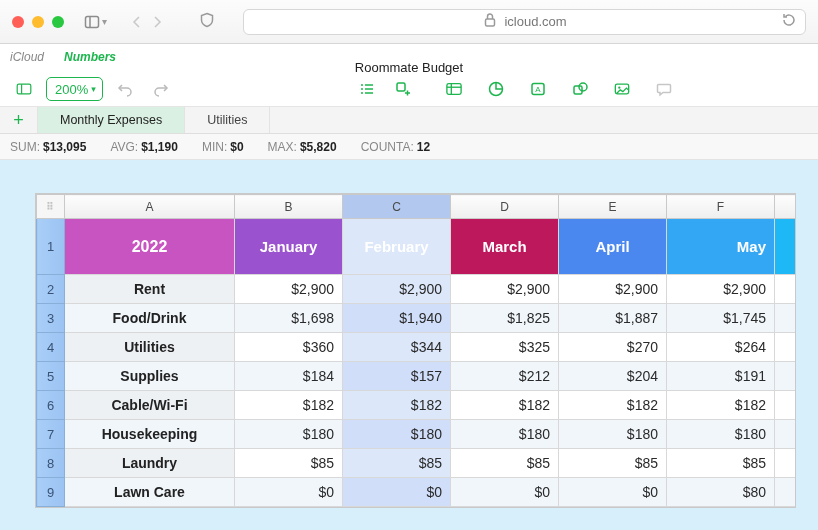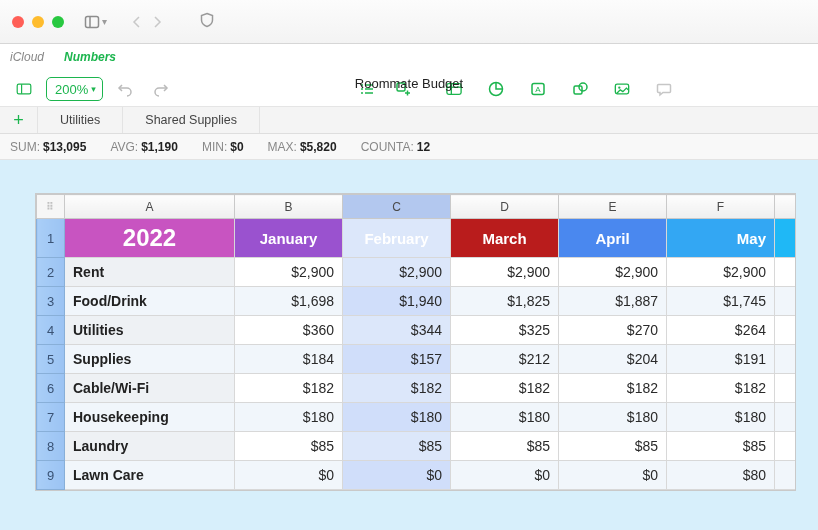--- a/index.html
+++ b/index.html
@@ -18,21 +18,21 @@
     .shield { color: #9a9a9a; margin-left: 26px; }
     .urlbar { flex: 1; margin-left: 20px; height: 26px; background: #fff; border: 1px solid #d7d7d7; border-radius: 6px; display:flex; align-items:center; justify-content:center; font-size:13px; color:#777; gap:6px; position:relative; }
     .urlbar .lock { color:#9a9a9a; }
     .urlbar .reload { position:absolute; right:8px; color:#9a9a9a; }
 
     
     .app-header { height: 22px; display:flex; align-items:center; padding: 3px 10px 0; font-size: 12px; position: relative;}
     .app-header .branding { font-style: italic; }
     .app-header .ic { color:#888;}
     .app-header .nm { color:#1cb54e; font-weight:600; margin-left:20px;}
-    .app-header .doc-title { position:absolute; left:50%; transform:translateX(-50%); top: 32px; font-size:13px; font-weight:500; color:#222; }
+    .app-header .doc-title { position:absolute; left:50%; transform:translateX(-50%); top: 16px; font-size:13px; font-weight:500; color:#222; }
 
     
     .toolbar { height: 40px; padding: 6px 10px 0; display:flex; align-items:center; gap:8px; }
     .tb-btn { width:28px; height:24px; display:flex; align-items:center; justify-content:center; color:#1cb54e; border-radius:4px; }
     .zoom-ctrl { border:1px solid #1cb54e; border-radius:5px; height:24px; padding: 0 6px 0 8px; display:flex; align-items:center; color:#1cb54e; font-size:13px; font-weight:500; gap:3px;}
     .tb-icon-gray { color:#bababa; }
     .tb-gap { flex:1; }
     .tb-right { display:flex; gap:14px; margin-right: 130px;}
     .tb-right .tb-btn, .tb-mid .tb-btn { color:#1cb54e;}
     .tb-right .muted { color:#c6c6c6;}
@@ -55,23 +55,23 @@
     
     table.sheet { border-collapse: collapse; background:#fff; box-shadow: 0 0 0 1px #c9c9c9; }
     table.sheet th.col { height:24px; background:linear-gradient(#fdfdfd,#efefef); border:1px solid #c9c9c9; font-size:12px; font-weight:500; color:#4a4a4a; min-width:108px;}
     table.sheet th.col.sel { background:#b3c8ef; }
     table.sheet th.col.last-cut { min-width:20px; border-right:none;}
     table.sheet th.row { width:28px; text-align:center; background:linear-gradient(90deg,#a9cef7,#9bc3f3); border:1px solid #88afd8; font-size:13px; font-weight:500; color:#3a5375;}
     table.sheet th.corner { background:#f6f6f6; border:1px solid #c9c9c9; width:28px;}
     table.sheet th.corner .grip { color:#c0c0c0; font-size:10px; line-height:8px; letter-spacing:1px;}
     table.sheet td { border:1px solid #d8d8d8; font-size:14px; padding:5px 8px; height:29px; text-align:right; color:#2a2a2a; background:#fff;}
     table.sheet tr.even td { background:#f1f6fb; }
-    table.sheet td.rowhead { text-align:left; font-weight:600; color:#222; background:#eef1f4;}
-    table.sheet tr.hdr td.months { color:#fff; font-weight:600; text-align:center; font-size:15px; height:38px;}
-    table.sheet tr.hdr td.year { color:#fff; font-weight:700; font-size:24px; text-align:center;}
+    table.sheet td.rowhead { text-align:center; font-weight:600; color:#222; background:#eef1f4;}
+    table.sheet tr.hdr td.months { color:#fff; font-weight:600; text-align:center; font-size:15px; height:56px;}
+    table.sheet tr.hdr td.year { color:#fff; font-weight:700; font-size:16px; text-align:center;}
     table.sheet td.selcol { background:#dce7fa !important; }
     table.sheet tr.even td.selcol { background:#d0defa !important; }
     table.sheet td.lastcutcell { padding:5px 0 5px 4px; text-align:left; border-right:none; min-width:20px; }
     .svgicon { width:16px; height:16px; fill:none; stroke:currentColor; stroke-width:1.5;}
   </style>
 </head>
 <body>
 
 <div class="safari-chrome">
   <div class="traffic">
@@ -96,20 +96,31 @@
       </span>
     <span class="chev disabled">
         <svg class="svgicon" viewBox="0 0 16 16">
           <polyline points="6,3 11,8 6,13"></polyline>
         </svg>
       </span>
   </div>
   <span class="shield"><svg class="svgicon" viewBox="0 0 16 16">
         <path d="M8 1.5 L13.5 3.5 V8 C13.5 11 11 13.5 8 14.5 C5 13.5 2.5 11 2.5 8 V3.5 Z"></path>
       </svg></span>
+  <div class="urlbar">
+    <span class="lock"><svg class="svgicon" width="11" height="11" viewBox="0 0 16 16">
+          <rect x="3.5" y="7" width="9" height="7" rx="1.5"></rect>
+          <path d="M5.5 7 V4.5 a2.5 2.5 0 0 1 5 0 V7"></path>
+        </svg></span>
+    <span>icloud.com</span>
+    <span class="reload"><svg class="svgicon" width="13" height="13" viewBox="0 0 16 16">
+          <path d="M3 8 a5 5 0 1 0 1.5-3.5"></path>
+          <polyline points="3,2 3,5 6,5"></polyline>
+        </svg></span>
+  </div>
 </div>
 
 <div class="app-header">
   <span class="branding">
     <span class="ic">iCloud</span><span class="nm">Numbers</span>
   </span>
   <span class="doc-title">Roommate Budget</span>
 </div>
 
 <div class="toolbar">
@@ -193,25 +204,25 @@
     <span class="tb-btn muted">
         <svg class="svgicon" viewBox="0 0 16 16">
           <path d="M2.5 3.5 h11 a1 1 0 0 1 1 1 v6 a1 1 0 0 1-1 1 H7 l-3 2.5 V11.5 H2.5 a1 1 0 0 1-1-1 v-6 a1 1 0 0 1 1-1 z"></path>
         </svg>
       </span>
   </div>
 </div>
 
 <div class="sheet-tabs">
   <div class="add">+</div>
+  <div class="tab active">
+      <span>Monthly Expenses</span>
+    </div>
   <div class="tab">
       <span>Utilities</span>
-    </div>
-  <div class="tab">
-      <span>Shared Supplies</span>
     </div>
 </div>
 
 <div class="stats">
   <span class="stat"><span class="lbl">SUM:</span><b>$13,095</b></span>
   <span class="stat"><span class="lbl">AVG:</span><b>$1,190</b></span>
   <span class="stat"><span class="lbl">MIN:</span><b>$0</b></span>
   <span class="stat"><span class="lbl">MAX:</span><b>$5,820</b></span>
   <span class="stat"><span class="lbl">COUNTA:</span><b>12</b></span>
 </div>
@@ -229,21 +240,21 @@
       <th class="col"><span>D</span></th>
       <th class="col"><span>E</span></th>
       <th class="col"><span>F</span></th>
       <th class="col last-cut"></th>
     </tr>
     <tr class="hdr">
       <th class="row">1</th>
       <td class="year" style="background: rgb(200, 84, 193);">2022</td>
       <td class="months" style="background: rgb(154, 82, 207);">January</td>
       <td class="months selcol" style="background: rgb(122, 85, 224);">February</td>
-      <td class="months" style="background: #b91c1c;">March</td>
+      <td class="months" style="background: #be185d;">March</td>
       <td class="months" style="background: rgb(74, 136, 239);">April</td>
       <td class="months" style="background: rgb(51, 167, 243); text-align: right;">May</td>
       <td class="months lastcutcell" style="background: rgb(31, 184, 246);"></td>
     </tr>
     </tbody>
       <tbody id="data-rows">
         <tr>
           <th class="row">2</th>
           <td class="rowhead">Rent</td>
           <td>$2,900</td>

